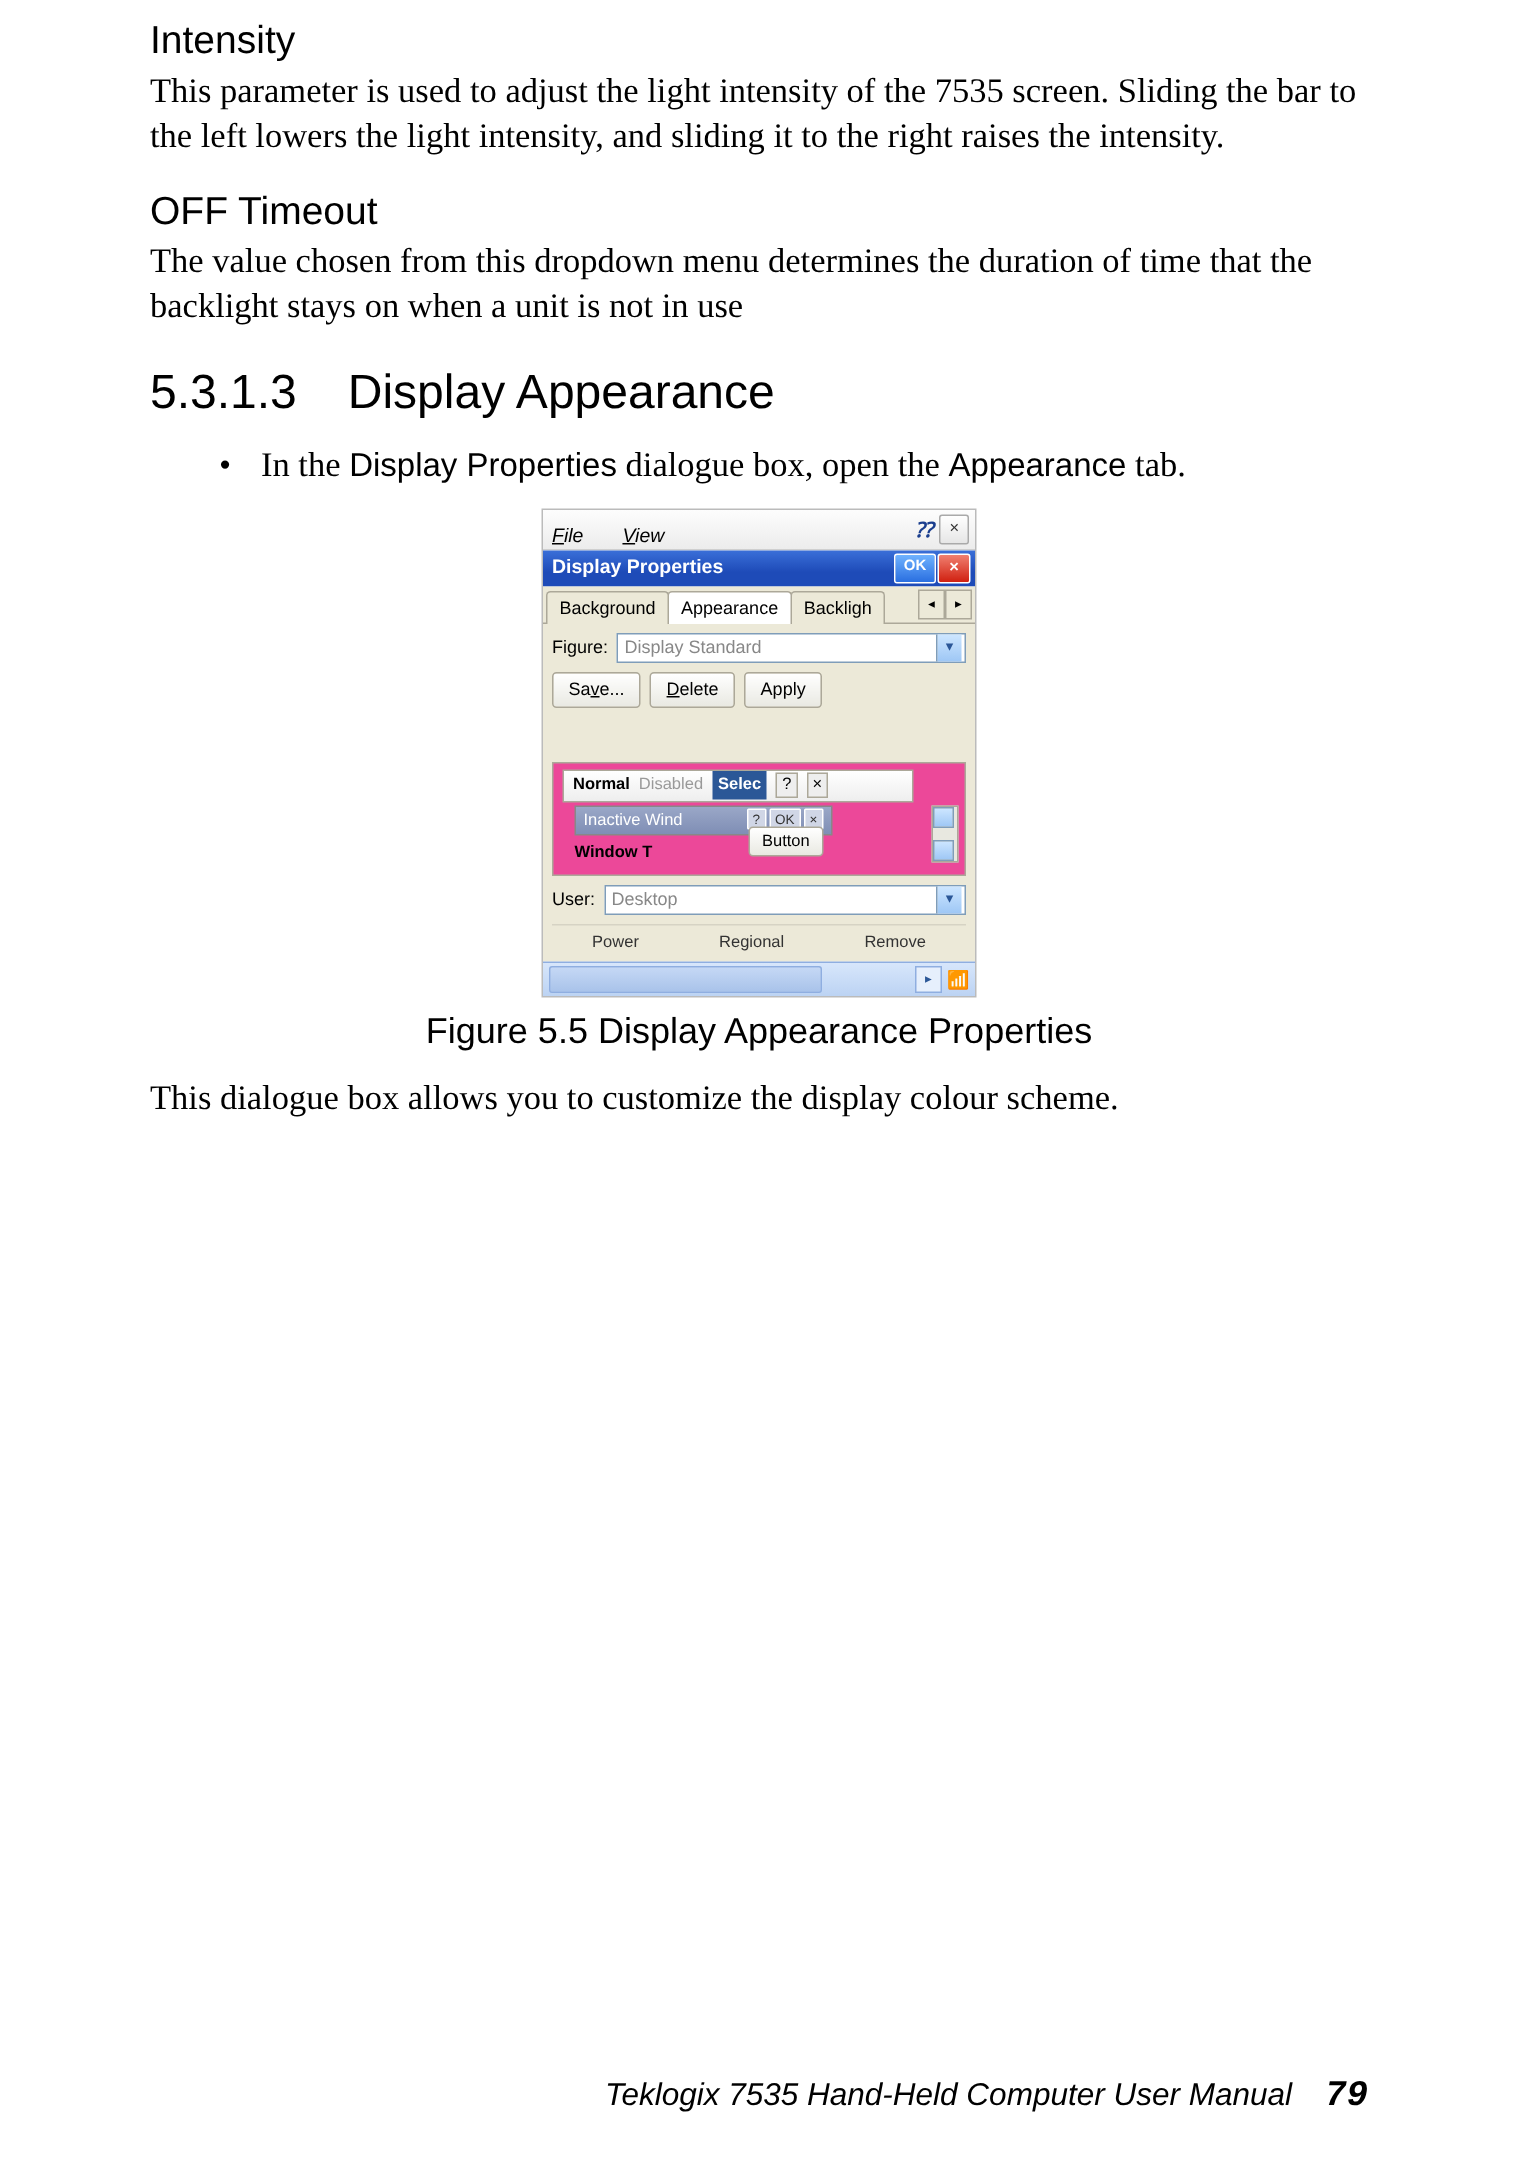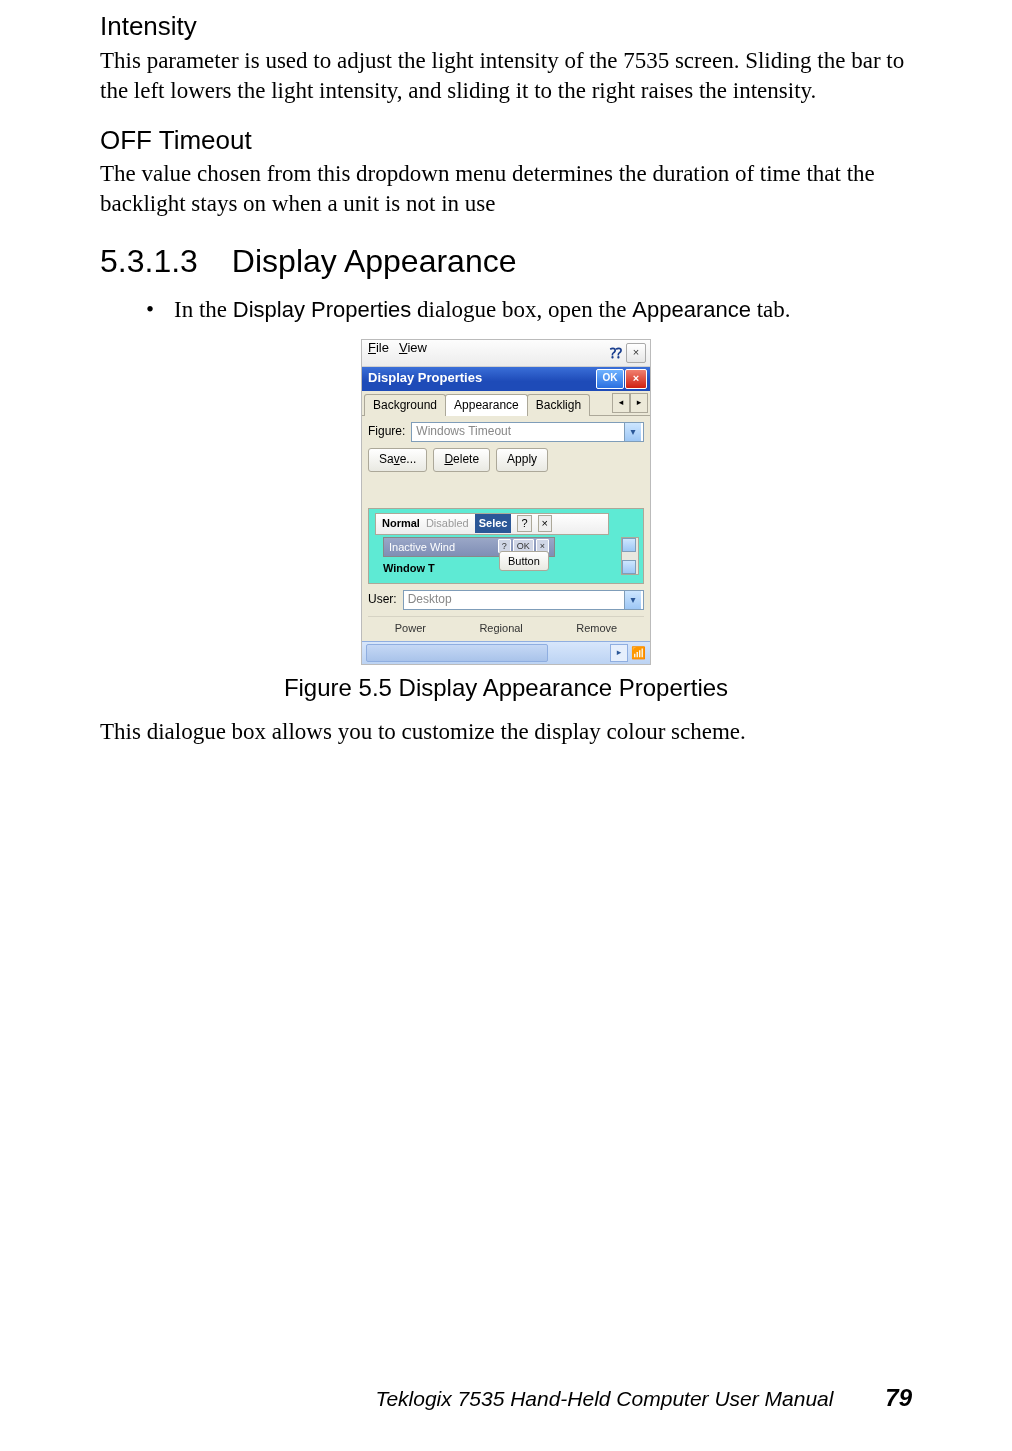--- a/index.html
+++ b/index.html
@@ -91,44 +91,46 @@
     bottom: 38px;
     right: 100px;
     font-family: Arial, Helvetica, sans-serif;
     font-style: italic;
     font-size: 21px;
   }
   .footer .pagenum {
     font-style: italic;
     font-weight: bold;
     font-size: 24px;
-    margin-left: 46px;
+    margin-left: 16px;
+    font-family: Liberation Mono, monospace;
   }
 
   
   .screenshot {
     width: 290px;
     background: #fff;
     border: 1px solid #bbb;
     display: inline-block;
     text-align: left;
     font-family: Tahoma, Arial, sans-serif;
     font-size: 13px;
     box-sizing: border-box;
     filter: blur(0.3px);
   }
   .menubar {
     height: 26px;
     background: linear-gradient(#fdfdfd,#ececec);
     border-bottom: 1px solid #cfcfcf;
     display: flex;
-    align-items: flex-start;
+    align-items: flex-end;
     padding: 0 6px;
-    gap: 10px;
-    position: relative;
+    gap: 26px;
+    position: relative;
+    font-style: italic;
   }
   .menubar .menuitem {
     font-size: 13px;
     color: #000;
   }
   .menubar .menuitem u { text-decoration: underline; }
   .menubar .right-icons {
     position: absolute;
     right: 4px;
     top: 3px;
@@ -278,21 +280,21 @@
     padding: 0 10px;
     background: linear-gradient(#fff,#e9e9e2);
     border: 1px solid #aca899;
     border-radius: 3px;
     font-size: 12px;
     line-height: 20px;
   }
   .preview-box {
     height: 74px;
     border: 1px solid #aca899;
-    background: #5eead4;
+    background: #ec4899;
     position: relative;
     overflow: hidden;
     margin-top: 36px;
   }
   .preview-box .win-normal {
     position: absolute;
     left: 6px;
     top: 4px;
     height: 20px;
     width: 220px;
@@ -480,21 +482,21 @@
         <div class="tab">Backligh</div>
         <div class="scroll-btns">
           <div>◂</div>
           <div>▸</div>
         </div>
       </div>
 
       <div class="panel">
         <div class="row">
           <span class="label">Figure:</span>
-          <div class="dropdown">Windows Timeout</div>
+          <div class="dropdown">Display Standard</div>
         </div>
         <div class="row">
           <div class="btn"><span>Sa</span><u>v</u><span>e...</span></div>
           <div class="btn"><u>D</u><span>elete</span></div>
           <div class="btn">Apply</div>
         </div>
 
         <div class="preview-box">
           <div class="win-normal">
             <b>Normal</b>

